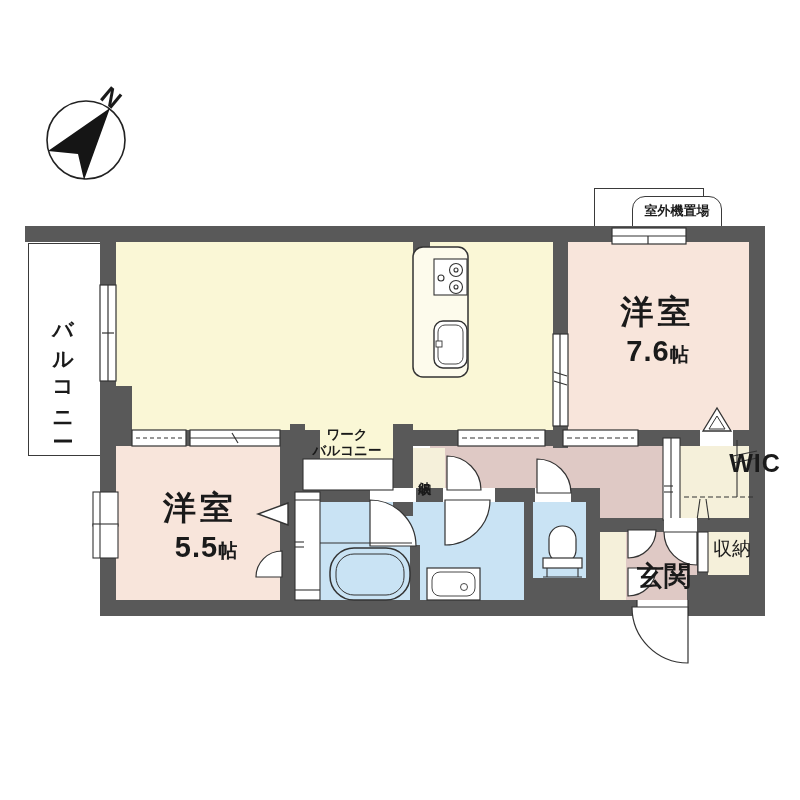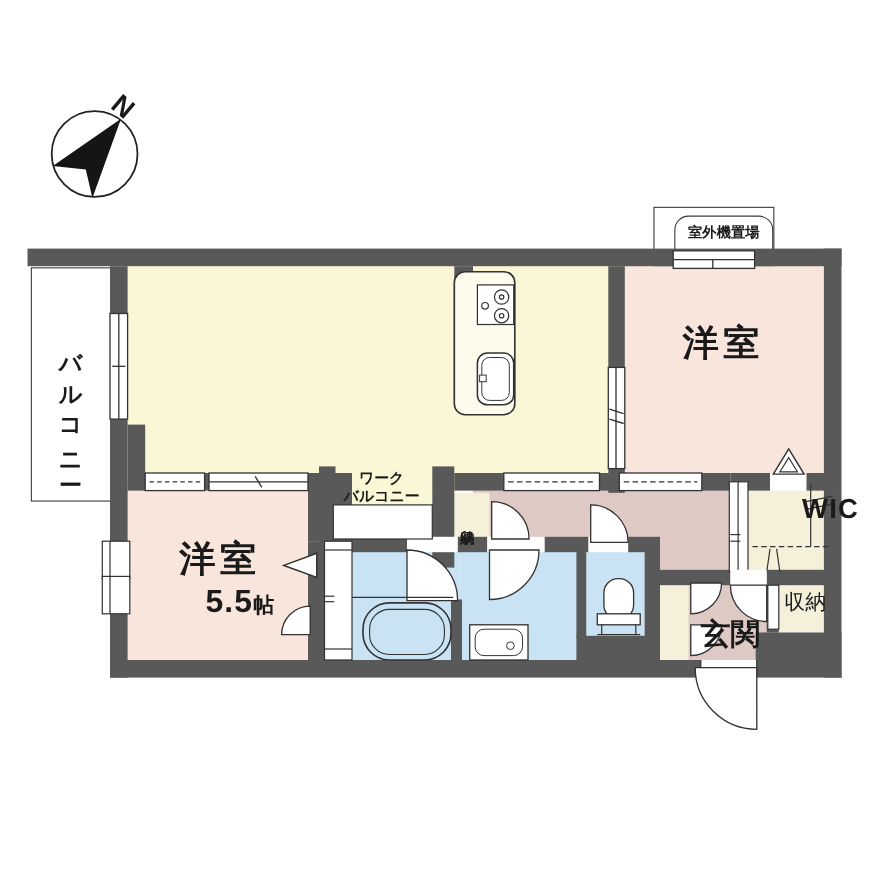--- a/index.html
+++ b/index.html
@@ -33,21 +33,21 @@
   <div class="room" style="left: 418px; top: 492px; width: 110px; height: 110px; background: rgb(201, 227, 244);"></div>
   <div class="room" style="left: 533px; top: 495px; width: 53px; height: 85px; background: rgb(201, 227, 244);"></div>
   <div class="room" style="left: 680px; top: 436px; width: 75px; height: 84px; background: rgb(245, 240, 218);"></div>
   <div class="room" style="left: 411px; top: 448px; width: 34px; height: 44px; background: rgb(245, 240, 218);"></div>
   <div class="room" style="left: 708px; top: 530px; width: 48px; height: 45px; background: rgb(245, 240, 218);"></div>
   <div class="room" style="left: 596px; top: 528px; width: 30px; height: 74px; background: rgb(245, 240, 218);"></div>
 
   <div class="balcony" style="left:28px;top:243px;width:74px;height:213px;"></div>
 
   <div class="outdoor-outer" style="left:594px;top:188px;width:110px;height:54px;"></div>
-  <div class="outdoor-inner lbl" style="left:613px;top:196px;width:90px;height:44px;line-height:28px;border-radius:13px;">室外機置場</div>
+  <div class="outdoor-inner lbl" style="left:632px;top:196px;width:90px;height:44px;line-height:28px;border-radius:13px;">室外機置場</div>
 
   <div class="wall" style="left: 25px; top: 226px; width: 740px; height: 16px; background: rgb(89, 89, 89);"></div>
   <div class="wall" style="left: 100px; top: 242px; width: 16px; height: 374px; background: rgb(89, 89, 89);"></div>
   <div class="wall" style="left: 749px; top: 226px; width: 16px; height: 390px; background: rgb(89, 89, 89);"></div>
   <div class="wall" style="left: 100px; top: 600px; width: 537px; height: 16px; background: rgb(89, 89, 89);"></div>
   <div class="wall" style="left: 687px; top: 575px; width: 78px; height: 41px; background: rgb(89, 89, 89);"></div>
   <div class="wall" style="left: 413px; top: 242px; width: 17px; height: 56px; background: rgb(89, 89, 89);"></div>
   <div class="wall" style="left: 553px; top: 242px; width: 15px; height: 92px; background: rgb(89, 89, 89);"></div>
   <div class="wall" style="left: 553px; top: 422px; width: 15px; height: 26px; background: rgb(89, 89, 89);"></div>
   <div class="wall" style="left: 413px; top: 430px; width: 45px; height: 16px; background: rgb(89, 89, 89);"></div>
@@ -221,23 +221,26 @@
 
     <rect x="698" y="532" width="10" height="40" fill="#fff" stroke="#333" stroke-width="1.1"></rect>
   </svg>
 
   <div class="lbl" style="left:102px;top:84px;font-size:25px;font-weight:800;transform:rotate(40deg);">N</div>
 
   <div class="lbl vert" style="left:52px;top:286px;font-size:21px;letter-spacing:7px;font-weight:600;height:170px;">バルコニー</div>
 
 
   <div class="lbl" style="left:575px;top:294px;width:165px;font-size:33px;font-weight:600;letter-spacing:4px;">洋室</div>
+  <div class="lbl" style="left:575px;top:336px;width:165px;">
+    <span class="areanum">7.6</span><span class="areaunit">帖</span>
+  </div>
 
   <div class="lbl" style="left:120px;top:490px;width:160px;font-size:33px;font-weight:600;letter-spacing:4px;">洋室</div>
-  <div class="lbl" style="left:136px;top:532px;width:164px;">
+  <div class="lbl" style="left:124px;top:532px;width:164px;">
     <span class="areanum">5.5</span><span class="areaunit">帖</span>
   </div>
 
   <div class="lbl" style="left:296px;top:427px;width:102px;font-size:13.5px;font-weight:700;line-height:1.2;">
     <div>ワーク</div>
     <div>バルコニー</div>
   </div>
 
   <div class="lbl vert" style="left:417px;top:455px;font-size:13px;font-weight:600;height:34px;">収納</div>
 

